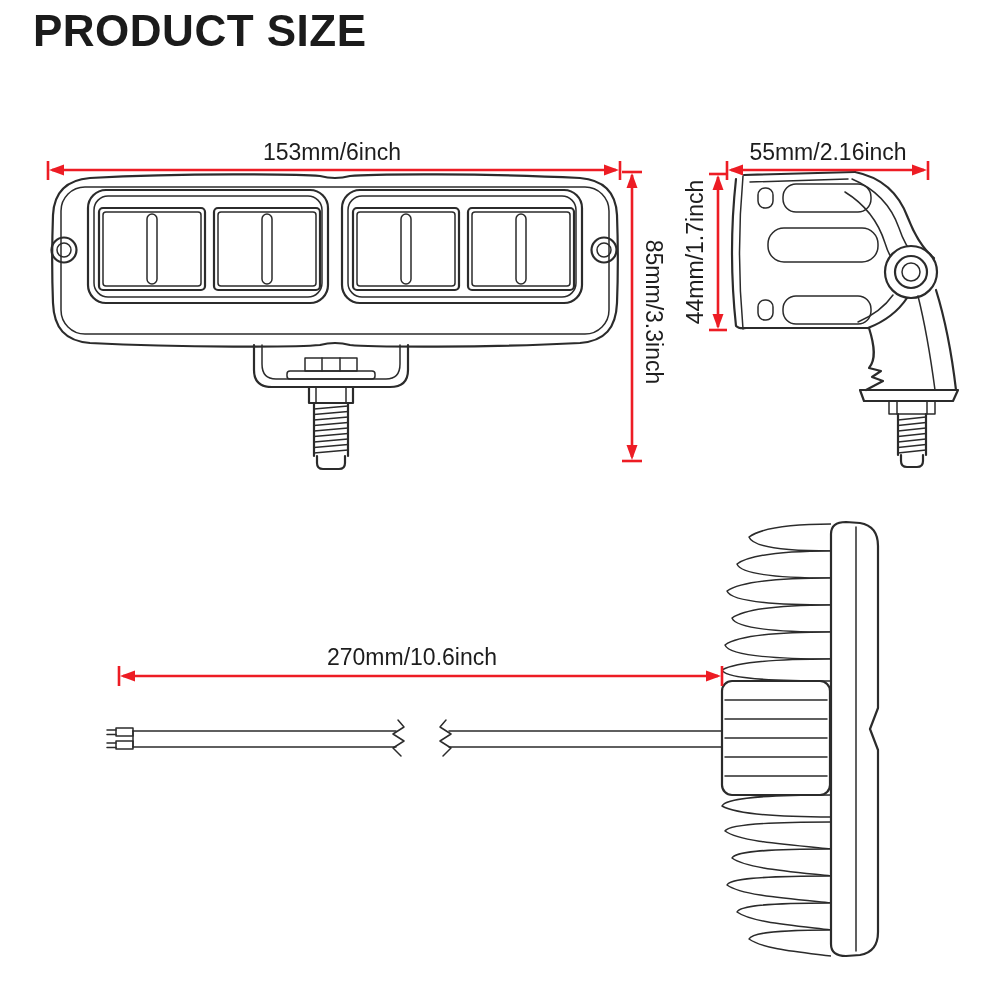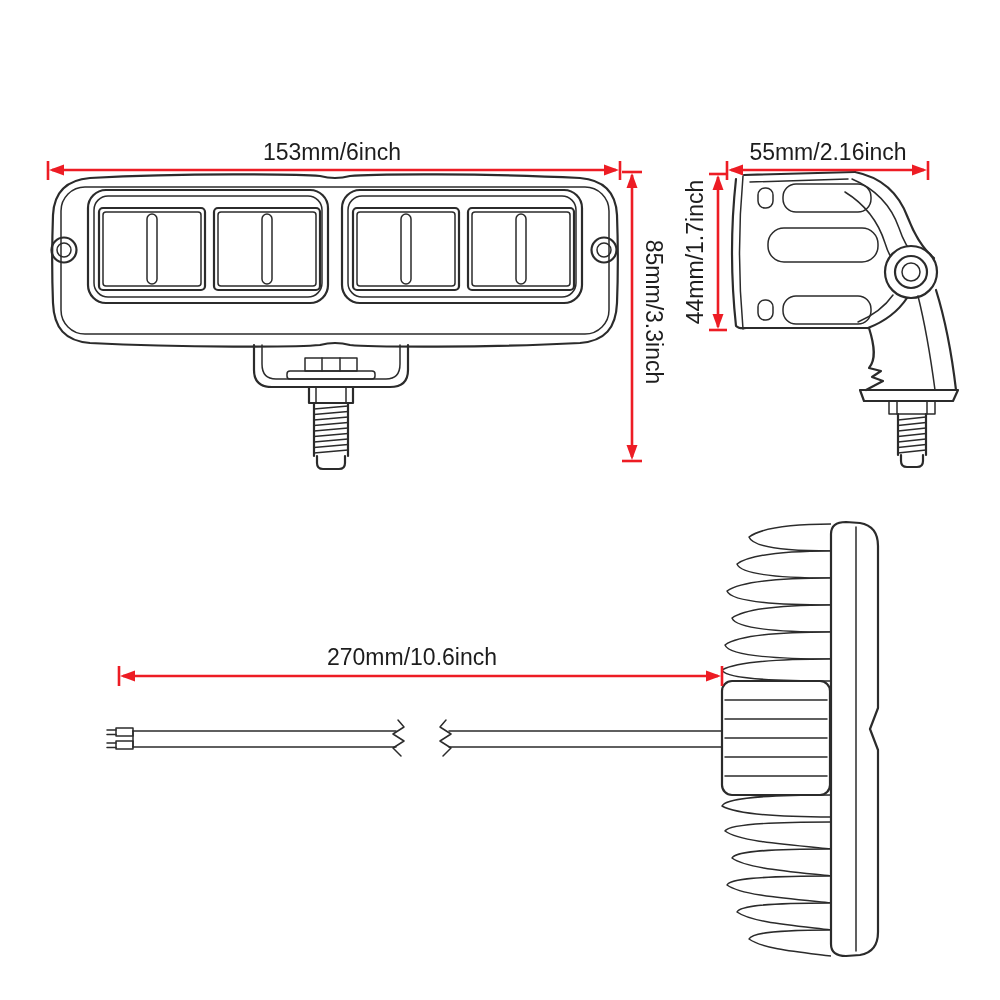--- a/index.html
+++ b/index.html
@@ -14,20 +14,21 @@
   .wf{fill:#fff;stroke:var(--ink);stroke-width:2.2;stroke-linejoin:round;}
   .wf2{fill:#fff;stroke:var(--ink);stroke-width:1.5;stroke-linejoin:round;}
   .dim line{stroke:var(--red);stroke-width:2.6;}
   .dim polygon{fill:var(--red);stroke:none;}
   .dim-label{font-size:23px;fill:#1d1d1d;font-family:"Liberation Sans","DejaVu Sans",sans-serif;}
 </style>
 </head>
 <body>
 
 <div class="canvas">
+  <h1 class="page-title">PRODUCT SIZE</h1>
 
   <svg class="diagram" viewBox="0 0 1000 1000">
 
     <g>
       <path class="ln" d="M 90,178 C 185,173 300,174 320,176 Q 335,180 350,176 C 370,174 485,173 580,178
            C 605,180 616,193 617,215 C 618,243 618,278 617,303 C 616,328 605,341 580,343
            C 485,348 370,347 350,345 Q 335,341 320,345 C 300,347 185,348 90,343
            C 65,341 54,328 53,303 C 52,278 52,243 53,215 C 54,193 65,180 90,178 Z"></path>
       <rect class="ln2" x="61" y="187" width="548" height="147" rx="24"></rect>
       <circle class="ln" cx="64" cy="250" r="12.5"></circle>

